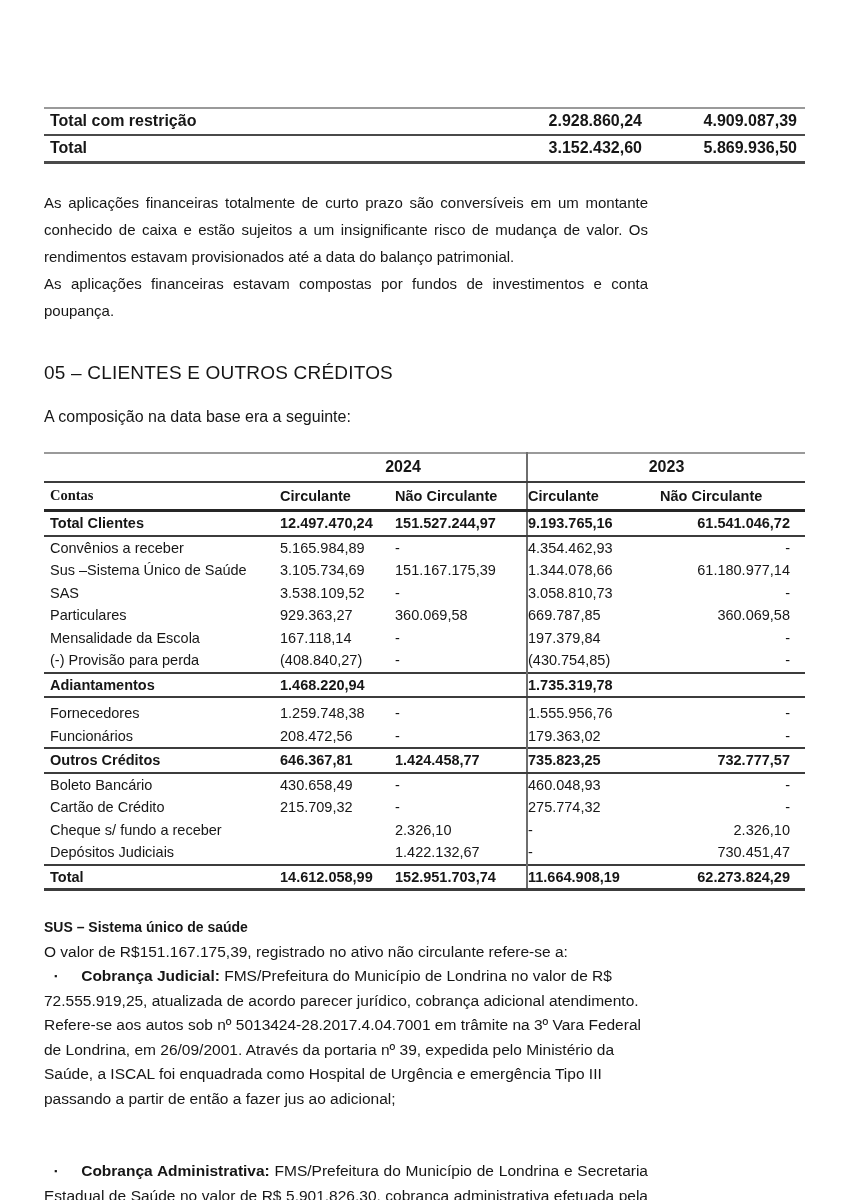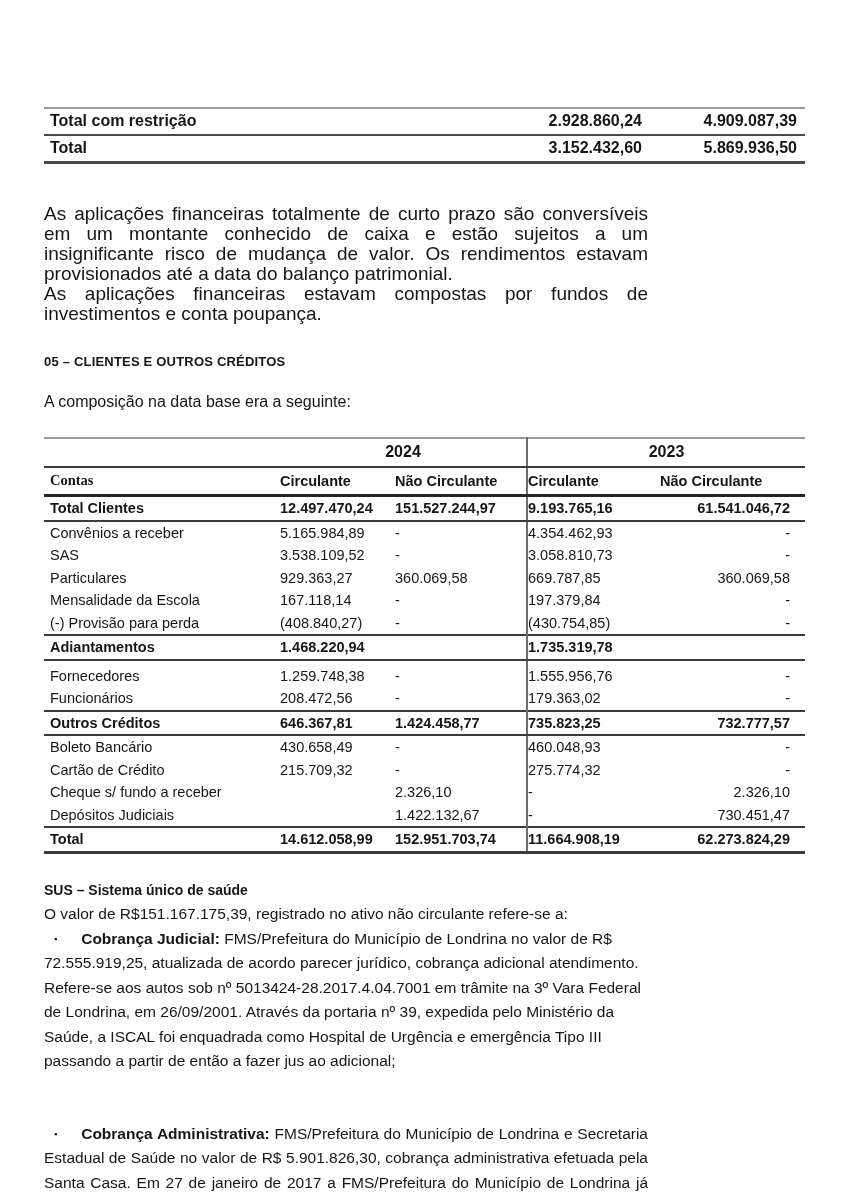--- a/index.html
+++ b/index.html
@@ -23,27 +23,27 @@
     border-bottom:3px solid #4a4a4a;
     font-weight:bold;font-size:16px;
   }
   .top-table td{padding:3px 0 4px 0;white-space:nowrap;overflow:hidden;}
   .top-table tr.sep td{border-bottom:2px solid #4a4a4a;}
   .top-table .lbl{padding-left:6px;}
   .top-table .num{text-align:right;}
   .top-table .num2{text-align:right;padding-right:8px;}
 
   
-  .intro{margin-top:40px;font-size:19px;line-height:20px;}
+  .intro{margin-top:25px;font-size:15px;line-height:27px;}
   .intro p{margin:0;text-align:justify;}
 
   
   .sec-heading{
-    margin:30px 0 0 0;
-    font-size:13px;font-weight:bold;letter-spacing:.2px;
+    margin:38px 0 0 0;
+    font-size:19px;font-weight:normal;letter-spacing:.2px;
   }
   .sec-lead{margin:24px 0 16px 0;font-size:16px;}
 
   
   .main-table{
     width:100%;margin-top:26px;
     border-top:2px solid #9a9a9a;
     border-bottom:3px solid #3c3c3c;
     font-size:14.5px;
   }
@@ -142,20 +142,27 @@
         <td class="n-last">61.541.046,72</td>
       </tr>
       <tr>
         <td class="lbl">Convênios a receber</td>
         <td class="n">5.165.984,89</td>
         <td class="n">-</td>
         <td class="n dv">4.354.462,93</td>
         <td class="n-last">-</td>
       </tr>
       <tr>
+        <td class="lbl">Sus –Sistema Único de Saúde</td>
+        <td class="n">3.105.734,69</td>
+        <td class="n">151.167.175,39</td>
+        <td class="n dv">1.344.078,66</td>
+        <td class="n-last">61.180.977,14</td>
+      </tr>
+      <tr>
         <td class="lbl">SAS</td>
         <td class="n">3.538.109,52</td>
         <td class="n">-</td>
         <td class="n dv">3.058.810,73</td>
         <td class="n-last">-</td>
       </tr>
       <tr>
         <td class="lbl">Particulares</td>
         <td class="n">929.363,27</td>
         <td class="n">360.069,58</td>

